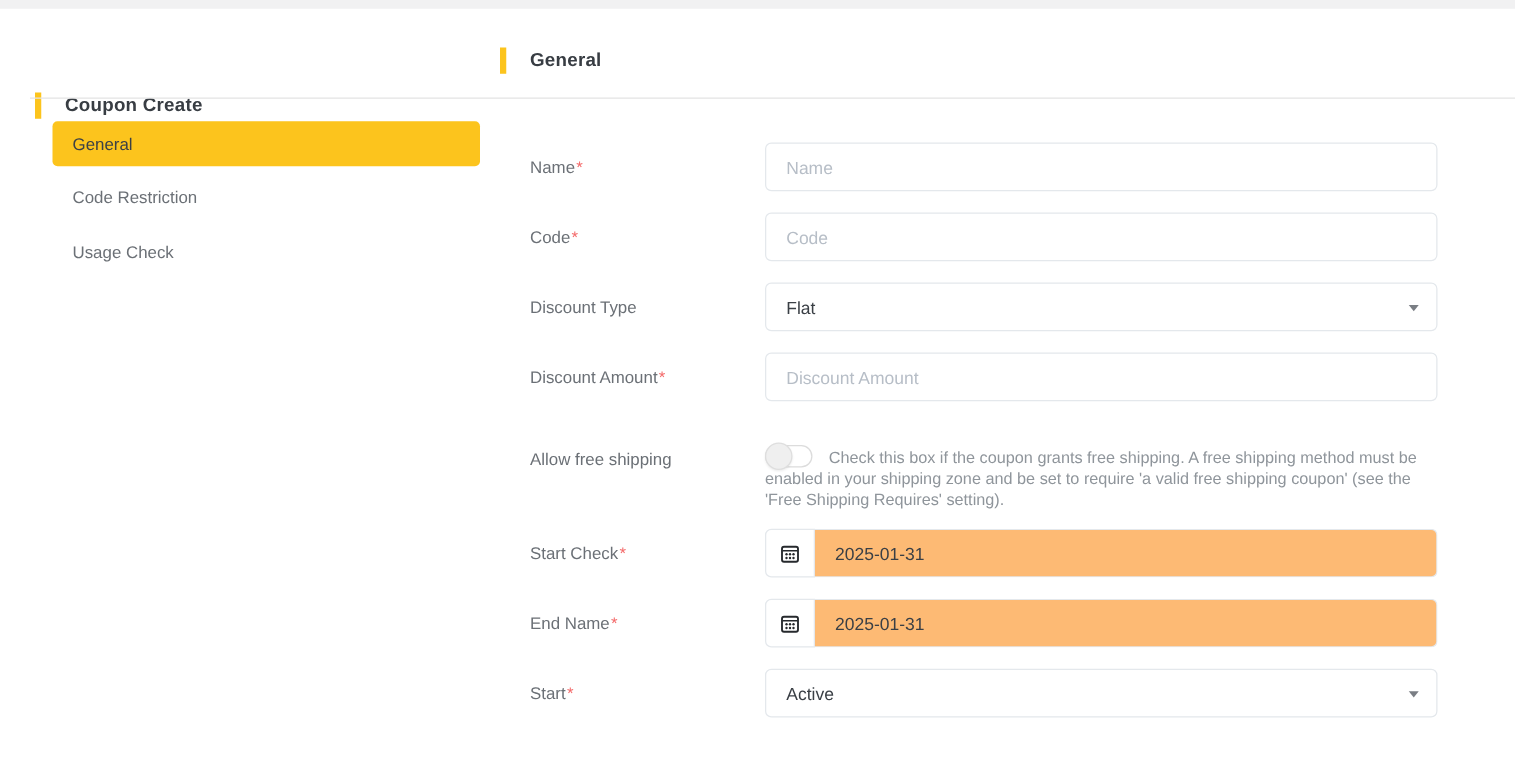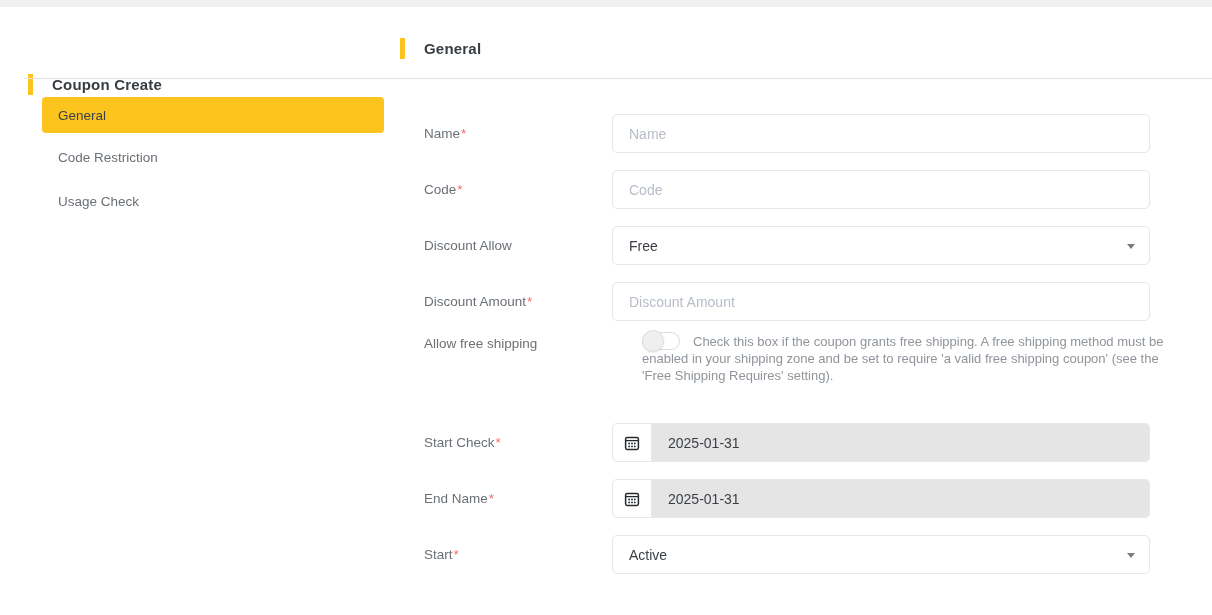--- a/index.html
+++ b/index.html
@@ -63,24 +63,24 @@
   }
   .input-group{display:flex;width:100%;}
   .ig-addon{
     width:40px;height:39px;flex:0 0 auto;border:1px solid var(--border);
     border-radius:5px 0 0 5px;background:#fff;display:flex;
     align-items:center;justify-content:center;cursor:pointer;
   }
   .ig-input{
     flex:1;height:39px;border:1px solid var(--border);border-left:none;
     border-radius:0 5px 5px 0;padding:0 16px;font-size:14px;
-    font-family:"Liberation Sans",sans-serif;color:var(--dark);outline:none;background:#e5e5e5;
-  }
-
-  .toggle-row{top:324px;gap:30px;}
+    font-family:"Liberation Sans",sans-serif;color:var(--dark);outline:none;background:#fdba74;
+  }
+
+  .toggle-row{top:348px;}
   .toggle-desc{font-size:13px;line-height:17px;color:var(--desc);padding-top:8px;width:540px;}
   .toggle{
     position:relative;display:inline-block;width:38px;height:18px;
     border:1px solid #dcdcdc;border-radius:10px;background:#fff;
     vertical-align:-4px;margin-right:13px;cursor:pointer;
   }
   .toggle .knob{
     position:absolute;left:-1px;top:-3px;width:22px;height:22px;border-radius:50%;
     background:#efefef;border:1px solid #dedede;box-shadow:0 1px 2px rgba(0,0,0,.08);
   }
@@ -130,25 +130,25 @@
     <span>Code</span>
       <span class="req">*</span>
   </label>
   <div class="fcontrol">
     <input class="finput" type="text" placeholder="Code" style="">
   </div>
 </div>
 
 <div class="frow" style="top:226px">
   <label class="flabel">
-    <span>Discount Allow</span>
+    <span>Discount Type</span>
   </label>
   <div class="fcontrol">
     <div class="fselect">
-      <span>Free</span>
+      <span>Flat</span>
       <span class="caret"></span>
     </div>
   </div>
 </div>
 
 <div class="frow" style="top:282px">
   <label class="flabel">
     <span>Discount Amount</span>
       <span class="req">*</span>
   </label>

